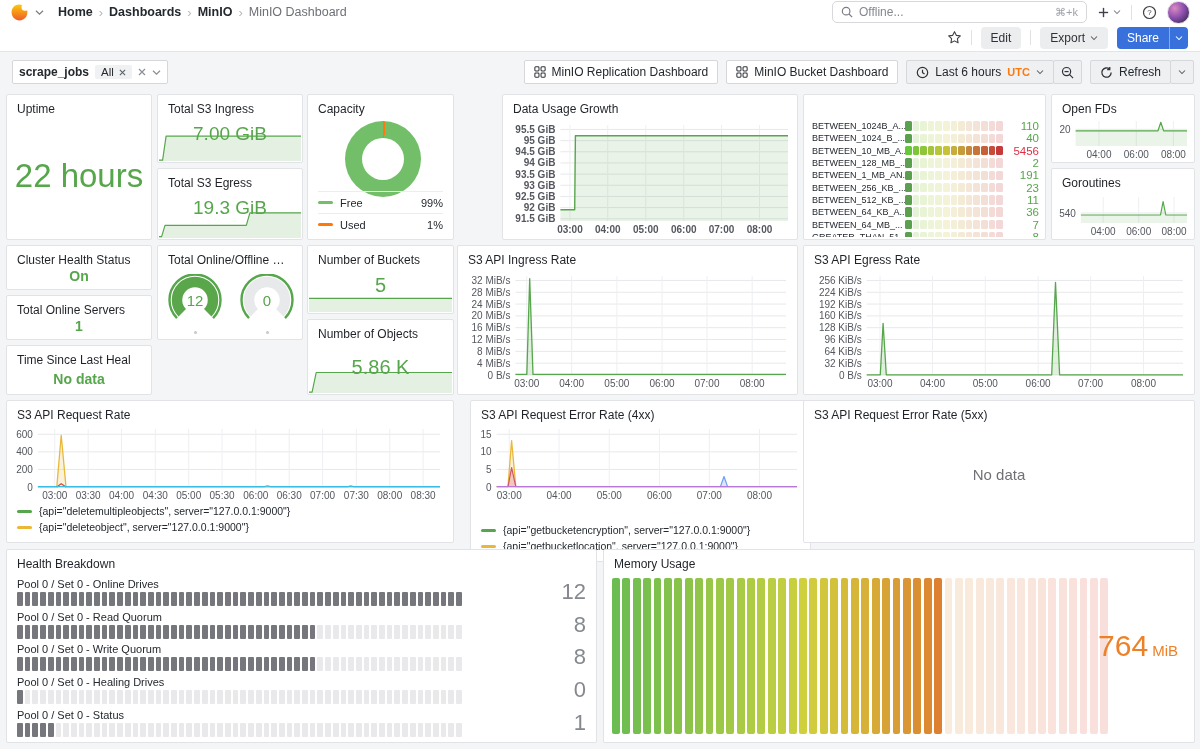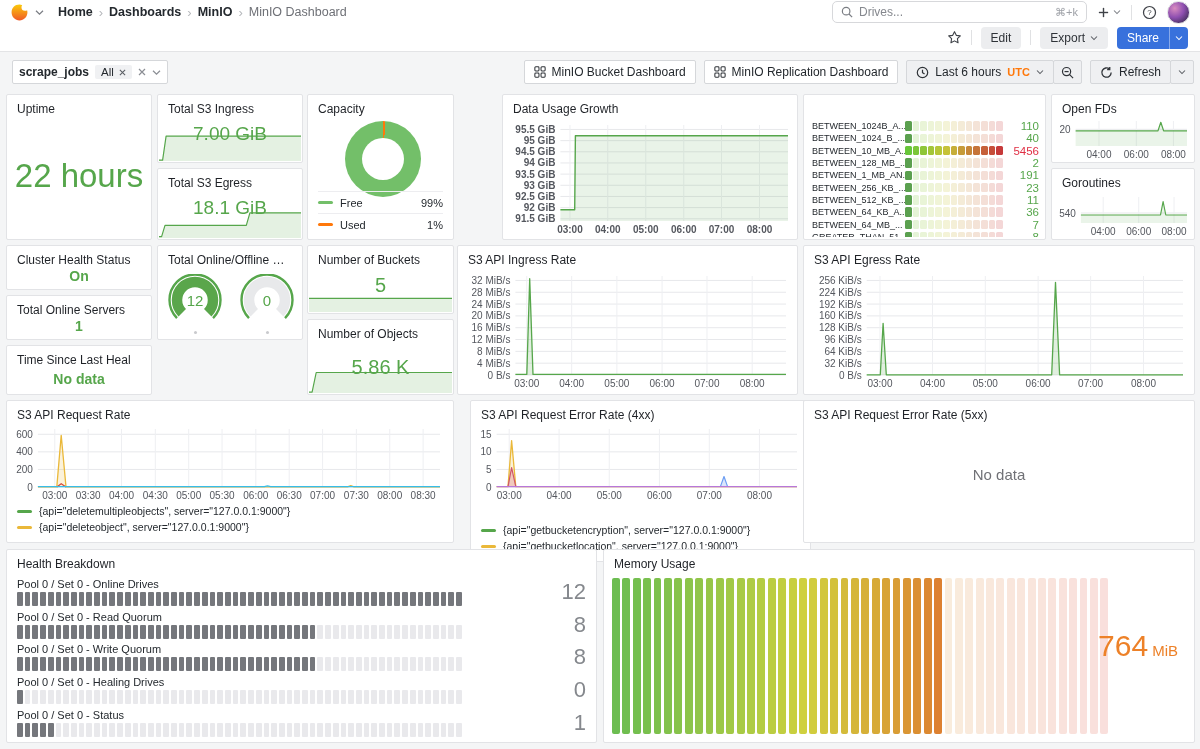--- a/index.html
+++ b/index.html
@@ -113,21 +113,21 @@
         </nav>
     </div>
     <div class="tn-right">
       <div class="search">
         <span>
             <svg width="12" height="12" viewBox="0 0 14 14">
               <circle cx="6" cy="6" r="4.4" fill="none" stroke="#7a7d83" stroke-width="1.4"></circle>
               <line x1="9.3" y1="9.3" x2="13" y2="13" stroke="#7a7d83" stroke-width="1.4"></line>
             </svg>
           </span>
-        <span class="search-ph">Drives...</span>
+        <span class="search-ph">Offline...</span>
         <span class="search-kbd">⌘+k</span>
       </div>
       <span class="iconbtn">
         <svg width="13" height="13" viewBox="0 0 14 14">
             <line x1="7" y1="2" x2="7" y2="12" stroke="#3f4248" stroke-width="1.5"></line>
             <line x1="2" y1="7" x2="12" y2="7" stroke="#3f4248" stroke-width="1.5"></line>
           </svg>
         <svg width="8" height="6" viewBox="0 0 10 8">
             <path d="M1 2l4 4 4-4" fill="none" stroke="#7a7d83" stroke-width="1.4"></path>
           </svg>
@@ -184,30 +184,30 @@
       </svg>
   </div>
   <div class="ctl-right">
     <button class="btn">
       <svg width="12" height="12" viewBox="0 0 14 14">
           <rect x="1" y="1" width="4.8" height="4.8" rx="1" fill="none" stroke="#2f3338" stroke-width="1.2"></rect>
           <rect x="8.2" y="1" width="4.8" height="4.8" rx="1" fill="none" stroke="#2f3338" stroke-width="1.2"></rect>
           <rect x="1" y="8.2" width="4.8" height="4.8" rx="1" fill="none" stroke="#2f3338" stroke-width="1.2"></rect>
           <rect x="8.2" y="8.2" width="4.8" height="4.8" rx="1" fill="none" stroke="#2f3338" stroke-width="1.2"></rect>
         </svg>
-      <span>MinIO Bucket Dashboard</span>
+      <span>MinIO Replication Dashboard</span>
     </button>
     <button class="btn">
       <svg width="12" height="12" viewBox="0 0 14 14">
           <rect x="1" y="1" width="4.8" height="4.8" rx="1" fill="none" stroke="#2f3338" stroke-width="1.2"></rect>
           <rect x="8.2" y="1" width="4.8" height="4.8" rx="1" fill="none" stroke="#2f3338" stroke-width="1.2"></rect>
           <rect x="1" y="8.2" width="4.8" height="4.8" rx="1" fill="none" stroke="#2f3338" stroke-width="1.2"></rect>
           <rect x="8.2" y="8.2" width="4.8" height="4.8" rx="1" fill="none" stroke="#2f3338" stroke-width="1.2"></rect>
         </svg>
-      <span>MinIO Replication Dashboard</span>
+      <span>MinIO Bucket Dashboard</span>
     </button>
     <span class="group">
       <button class="btn gray">
         <svg width="13" height="13" viewBox="0 0 14 14">
             <circle cx="7" cy="7" r="5.6" fill="none" stroke="#2f3338" stroke-width="1.3"></circle>
             <path d="M7 4v3.2l2.2 1.3" fill="none" stroke="#2f3338" stroke-width="1.3"></path>
           </svg>
         <span>Last 6 hours</span>
         <span class="utc">UTC</span>
         <svg class="chev-s" width="8" height="6" viewBox="0 0 10 8">
@@ -255,21 +255,21 @@
   </div>
 
   <div class="panel" style="left:157px;top:168px;width:146px;height:72px;">
     <div class="ptitle">Total S3 Egress</div>
     <div class="spark" style="height:36px;">
         <svg width="142" height="36">
           <path d="M0,36 L0,34.6 L2.5559999999999996,34.6 L5.964,23.4 L87.33,23.4 L90.88,10.8 L142,10.8 L142,36 Z" fill="rgba(86,166,75,0.16)" stroke="none"></path>
           <polyline points="0.0,34.6 2.6,34.6 6.0,23.4 87.3,23.4 90.9,10.8 142.0,10.8" fill="none" stroke="#56a64b" stroke-width="1.2" stroke-linejoin="round"></polyline>
         </svg>
       </div>
-    <div class="stat" style="top:28px;font-size:19px;">18.1 GiB</div>
+    <div class="stat" style="top:28px;font-size:19px;">19.3 GiB</div>
   </div>
 
   <div class="panel" style="left:307px;top:94px;width:147px;height:146px;">
     <div class="ptitle">Capacity</div>
     <div class="donut" style="background: conic-gradient(rgb(255, 120, 10) 0deg, rgb(255, 120, 10) 3.6deg, rgb(115, 191, 105) 3.6deg, rgb(115, 191, 105) 360deg);"></div>
     <div class="cap-legend">
         <div class="cap-row">
           <span class="dash" style="background: rgb(115, 191, 105);"></span>
           <span class="cap-label">Free</span>
           <span class="cap-val">99%</span>

